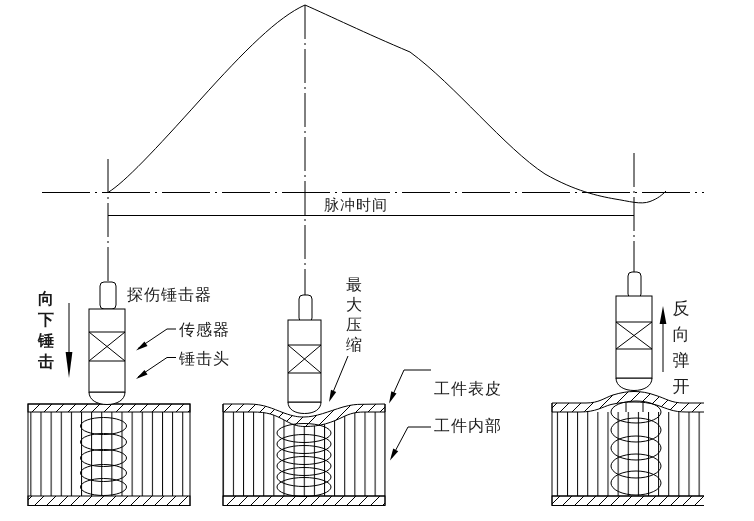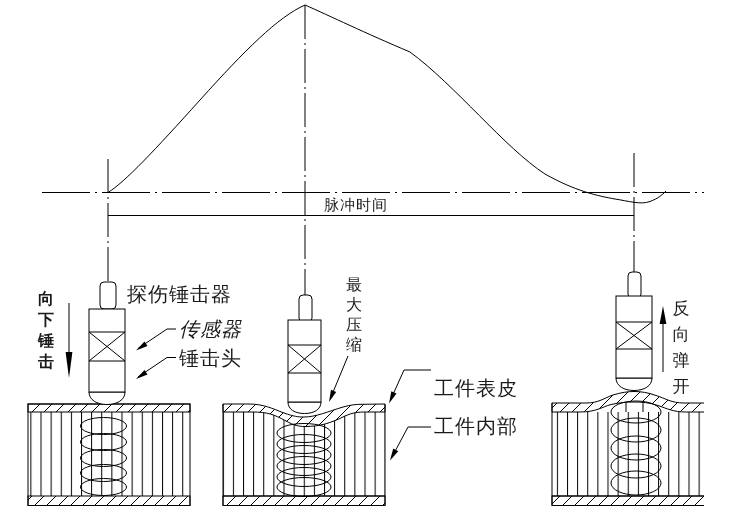--- a/index.html
+++ b/index.html
@@ -2,21 +2,21 @@
 <html><head>
 <meta charset="utf-8">
 <style>
   html,body{margin:0;padding:0;background:#ffffff;}
   .stage{
     position:relative;width:704px;height:521px;background:#ffffff;
     font-family:"Liberation Sans","DejaVu Sans",sans-serif;color:#1a1a1a;
     overflow:hidden;
   }
   .stage svg{position:absolute;left:0;top:0;}
-  .lbl{position:absolute;white-space:nowrap;font-size:20px;letter-spacing:1px;line-height:17px;}
+  .lbl{position:absolute;white-space:nowrap;font-size:16px;letter-spacing:1px;line-height:17px;}
   .vlbl{position:absolute;width:18px;font-size:16px;text-align:center;
         word-break:break-all;white-space:normal;letter-spacing:0;}
 </style>
 </head>
 <body>
 
 <div class="stage">
 
 <svg width="754" height="521" viewBox="0 0 754 521">
   <defs>
@@ -164,21 +164,21 @@
     </g>
   </g>
 </svg>
 
   <div class="lbl" style="left:324px;top:196px;font-size:15px;">脉冲时间</div>
 
   <div class="vlbl" style="left:37px;top:288px;line-height:21px;font-weight:bold;">向下锤击</div>
 
   <div class="lbl" style="left:127px;top:286px;">探伤锤击器</div>
 
-  <div class="lbl" style="left:179px;top:321px;font-style:italic;">传感器</div>
+  <div class="lbl" style="left:179px;top:321px;">传感器</div>
 
   <div class="lbl" style="left:179px;top:350px;">锤击头</div>
 
   <div class="vlbl" style="left:344px;top:275px;line-height:20px;text-align:right;">最大压缩</div>
 
   <div class="lbl" style="left:434px;top:380px;">工件表皮</div>
 
   <div class="lbl" style="left:434px;top:419px;font-family:Liberation Mono, monospace;">工件内部</div>
 
   <div class="vlbl" style="left:672px;top:296px;line-height:26px;font-size:17px;">反向弹开</div>

